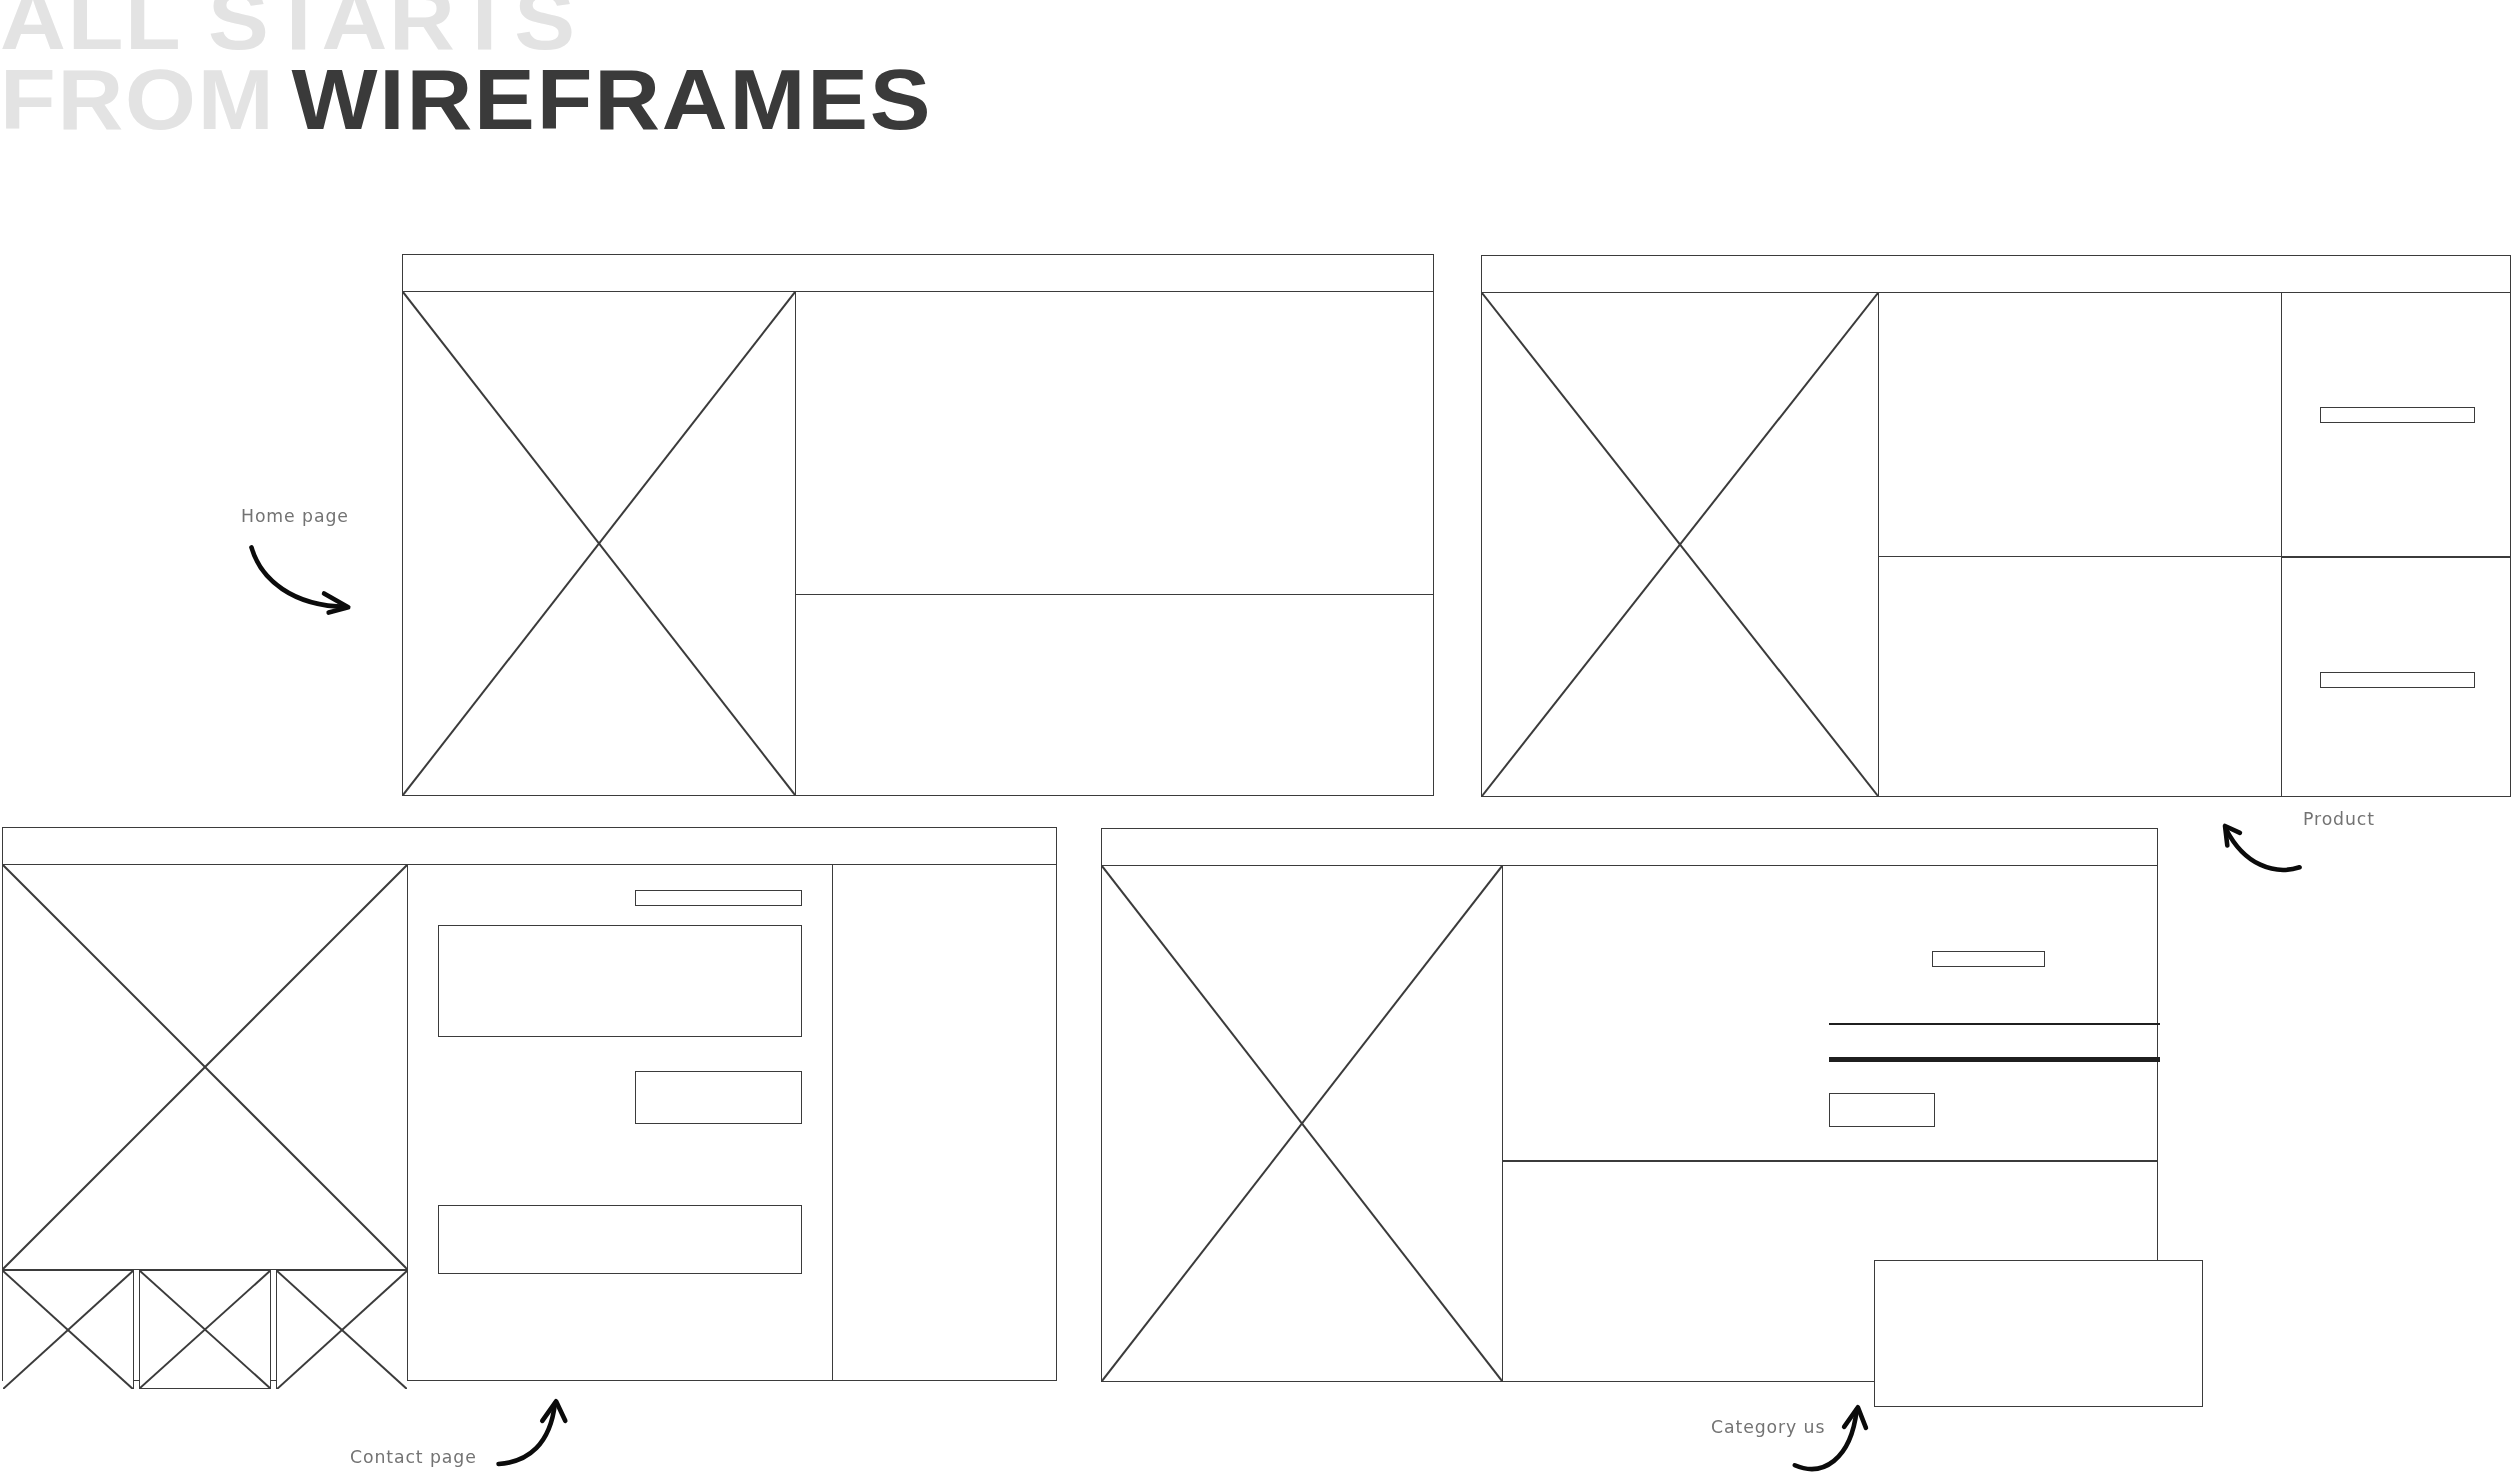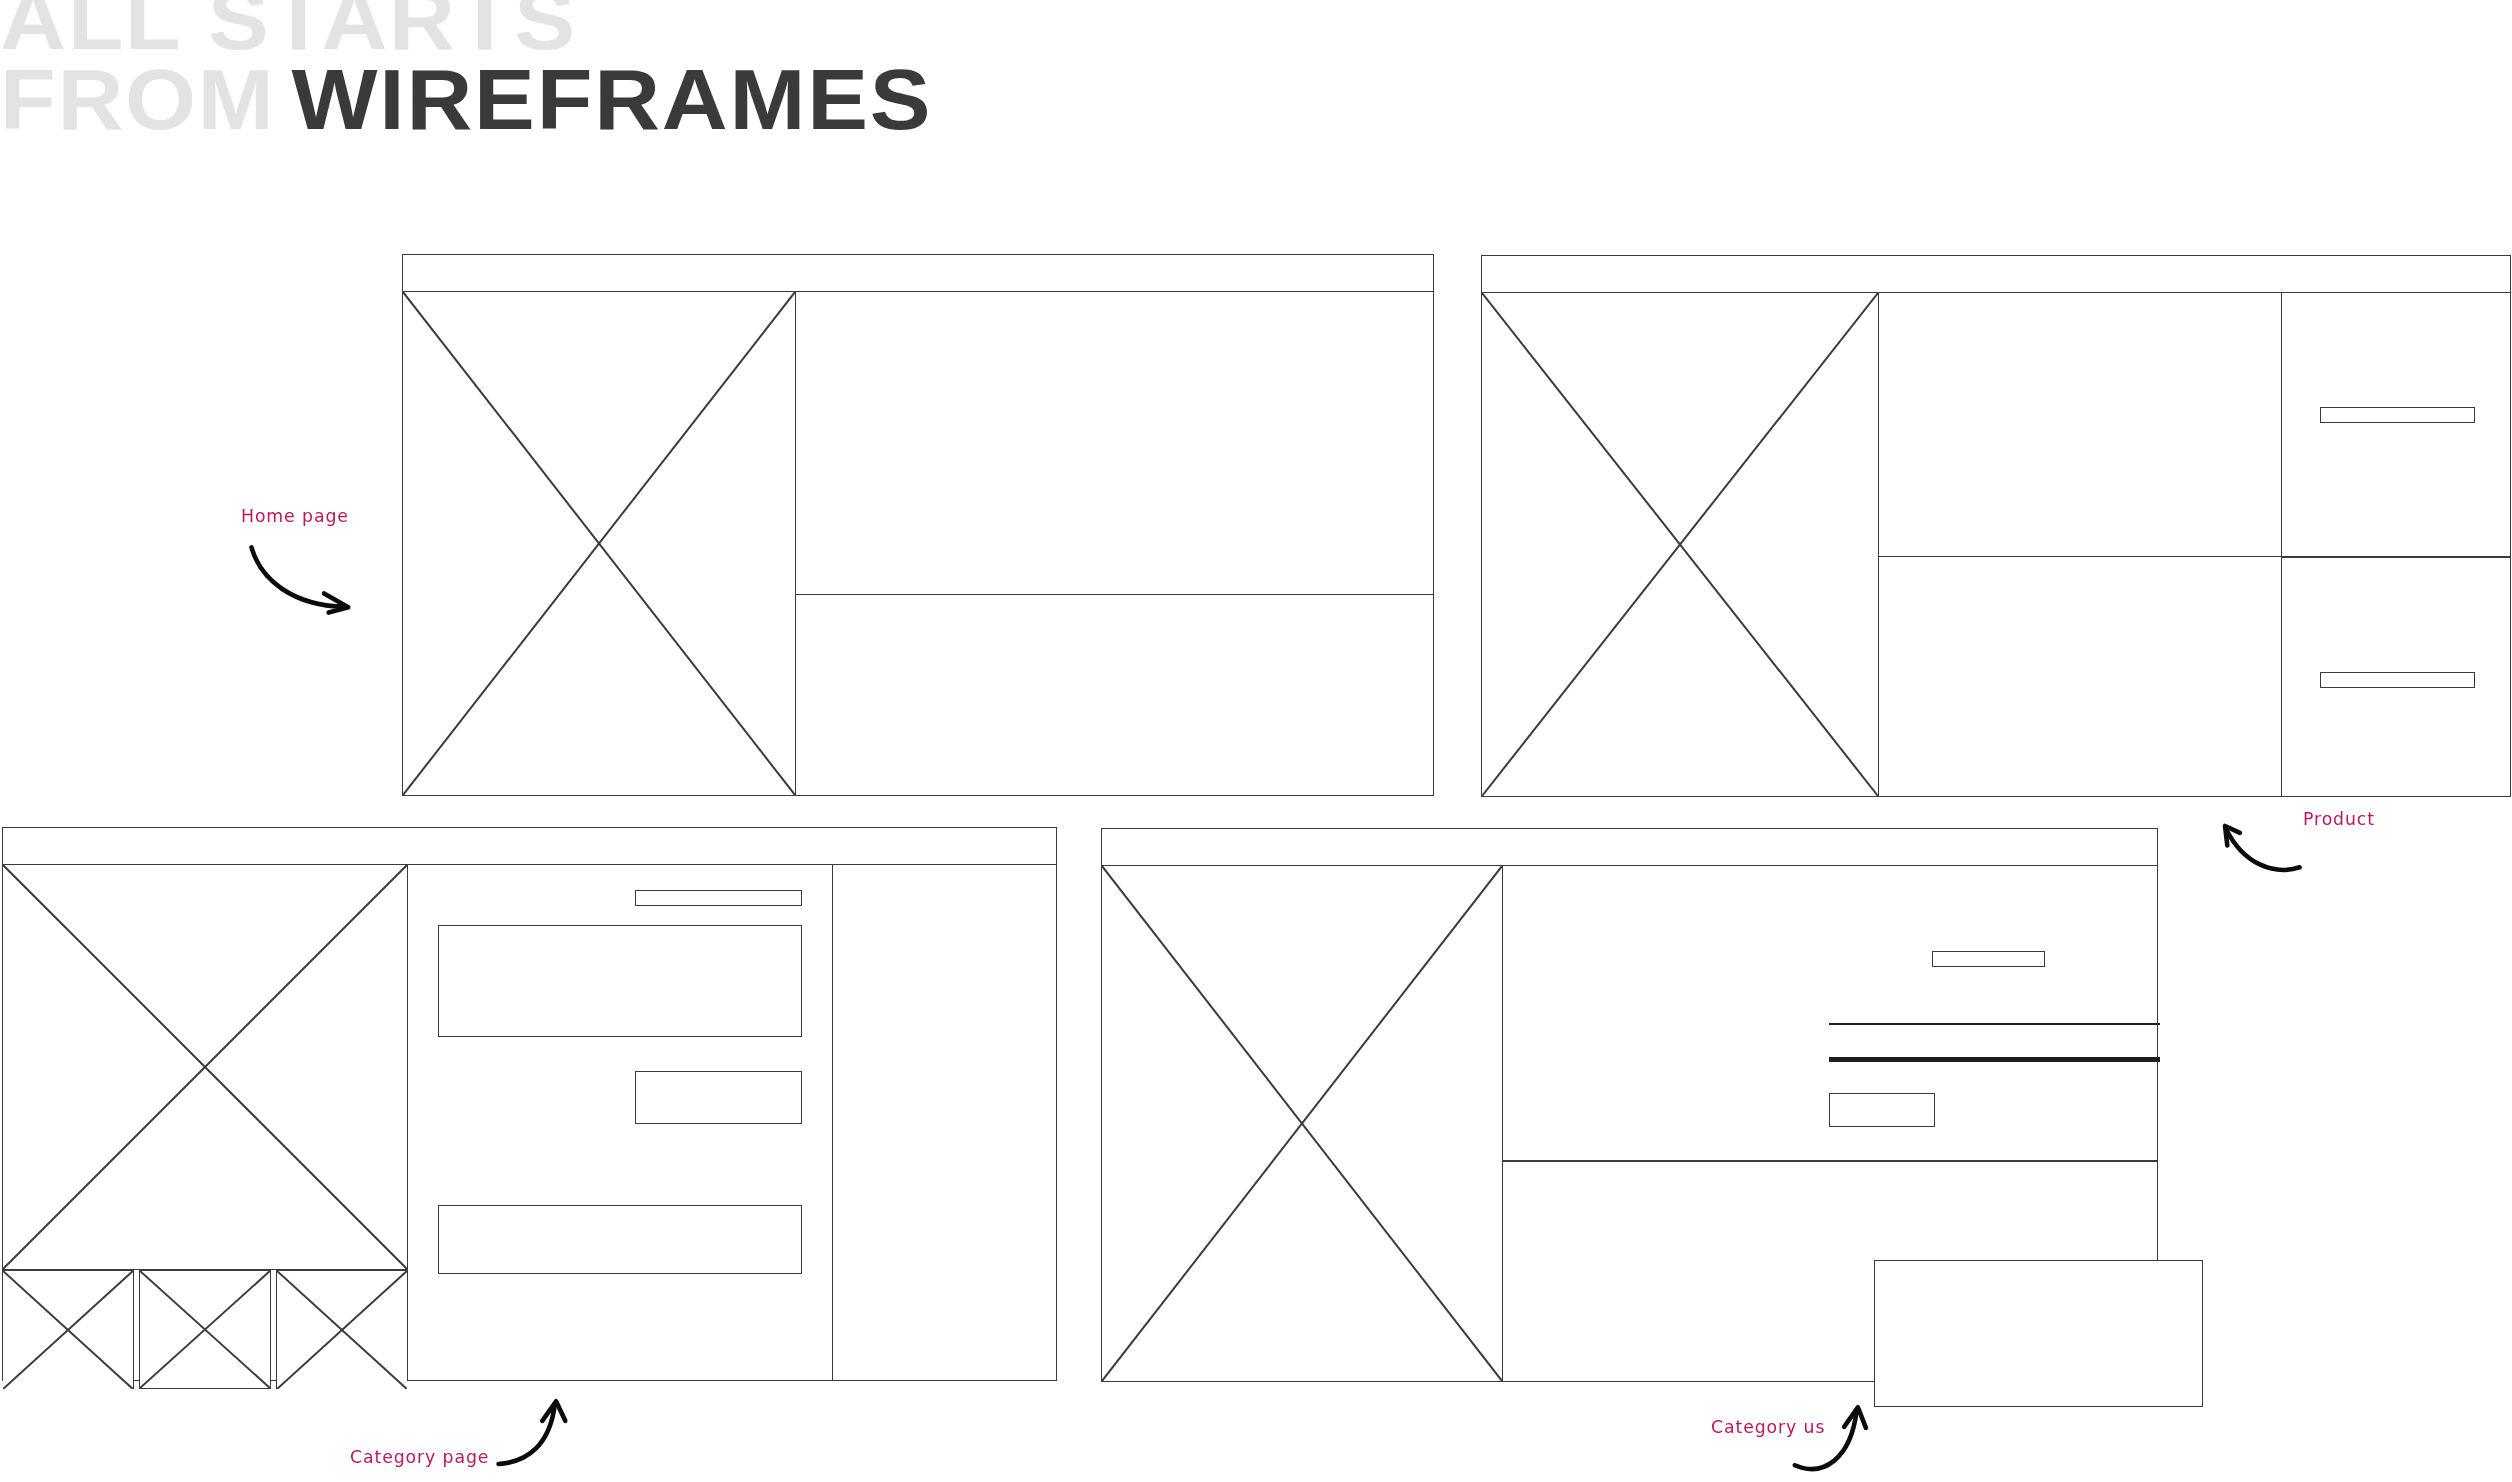--- a/index.html
+++ b/index.html
@@ -79,21 +79,21 @@
     background: #ffffff;
   }
   .rule {
     position: absolute;
     background: #1f1f1f;
   }
 
   
   .anno {
     position: absolute;
-    color: #be185d;
+    color: #737373;
     font-family: "DejaVu Sans", sans-serif;
     font-size: 17.3px;
     letter-spacing: 0.9px;
     white-space: nowrap;
     user-select: none;
   }
   .anno-arrow { position: absolute; }
   .anno-arrow svg { display: block; overflow: visible; }
   .anno-arrow path { fill: none; stroke: #0b0b0b; stroke-width: 8; stroke-linecap: round; stroke-linejoin: round; }
   .anno-arrow polyline { fill: none; stroke: #0b0b0b; stroke-width: 8; stroke-linecap: round; stroke-linejoin: round; }
@@ -211,21 +211,21 @@
       <div class="boxel" style="left:227px; top:25px; width:167px; height:16px;"></div>
       <div class="boxel" style="left:30px; top:60px; width:364px; height:112px;"></div>
       <div class="boxel" style="left:227px; top:206px; width:167px; height:53px;"></div>
       <div class="boxel" style="left:30px; top:340px; width:364px; height:69px;"></div>
     </div>
 
     <div class="col vline-l" style="flex:1; height:100%;"></div>
   </div>
 </div>
 
-<div class="anno" style="left:350px; top:1447px;">Category page</div>
+<div class="anno" style="left:350px; top:1447px;">Contact page</div>
 <div class="anno-arrow" style="left:495px; top:1399px;">
   <svg width="75" height="69" viewBox="0 0 130 120">
     <path d="M6 113 C 58 110, 96 78, 104 8"></path>
     <polyline points="82,38 106,4 122,38"></polyline>
   </svg>
 </div>
 
 <div class="wf" style="left:1101px; top:828px; width:1057px; height:554px;">
 
   <div class="wf-topbar" style="height:37px;"></div>

